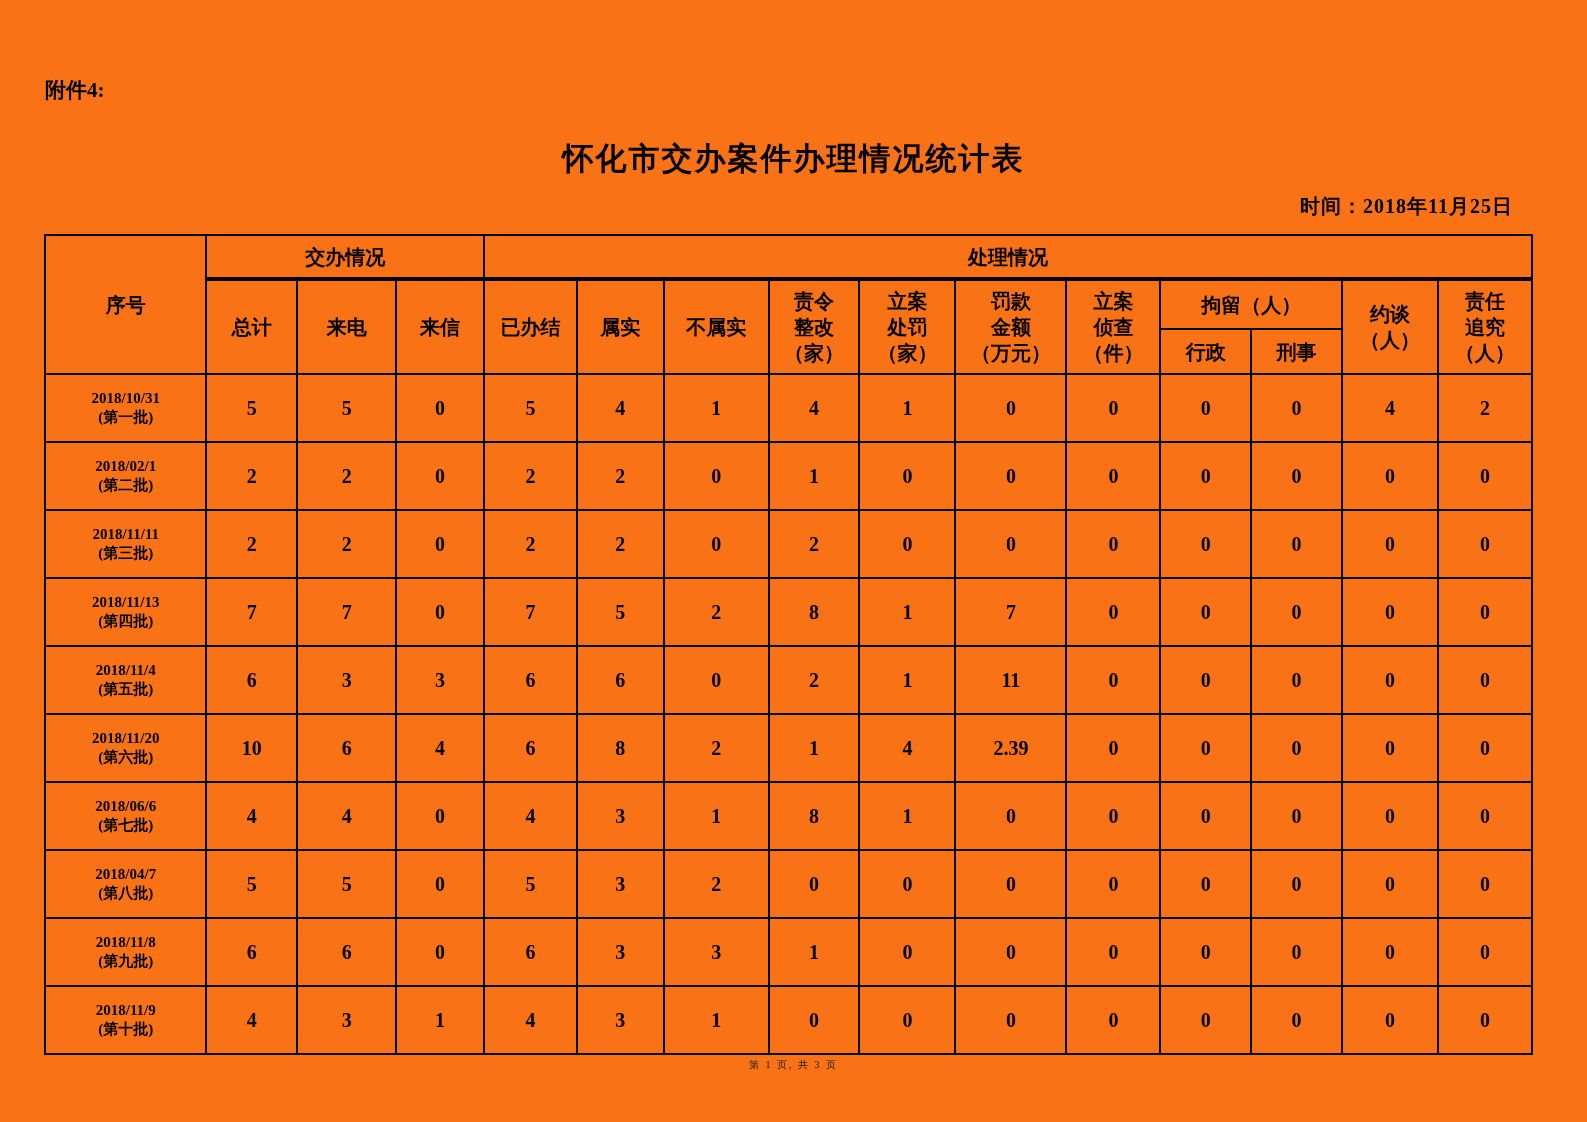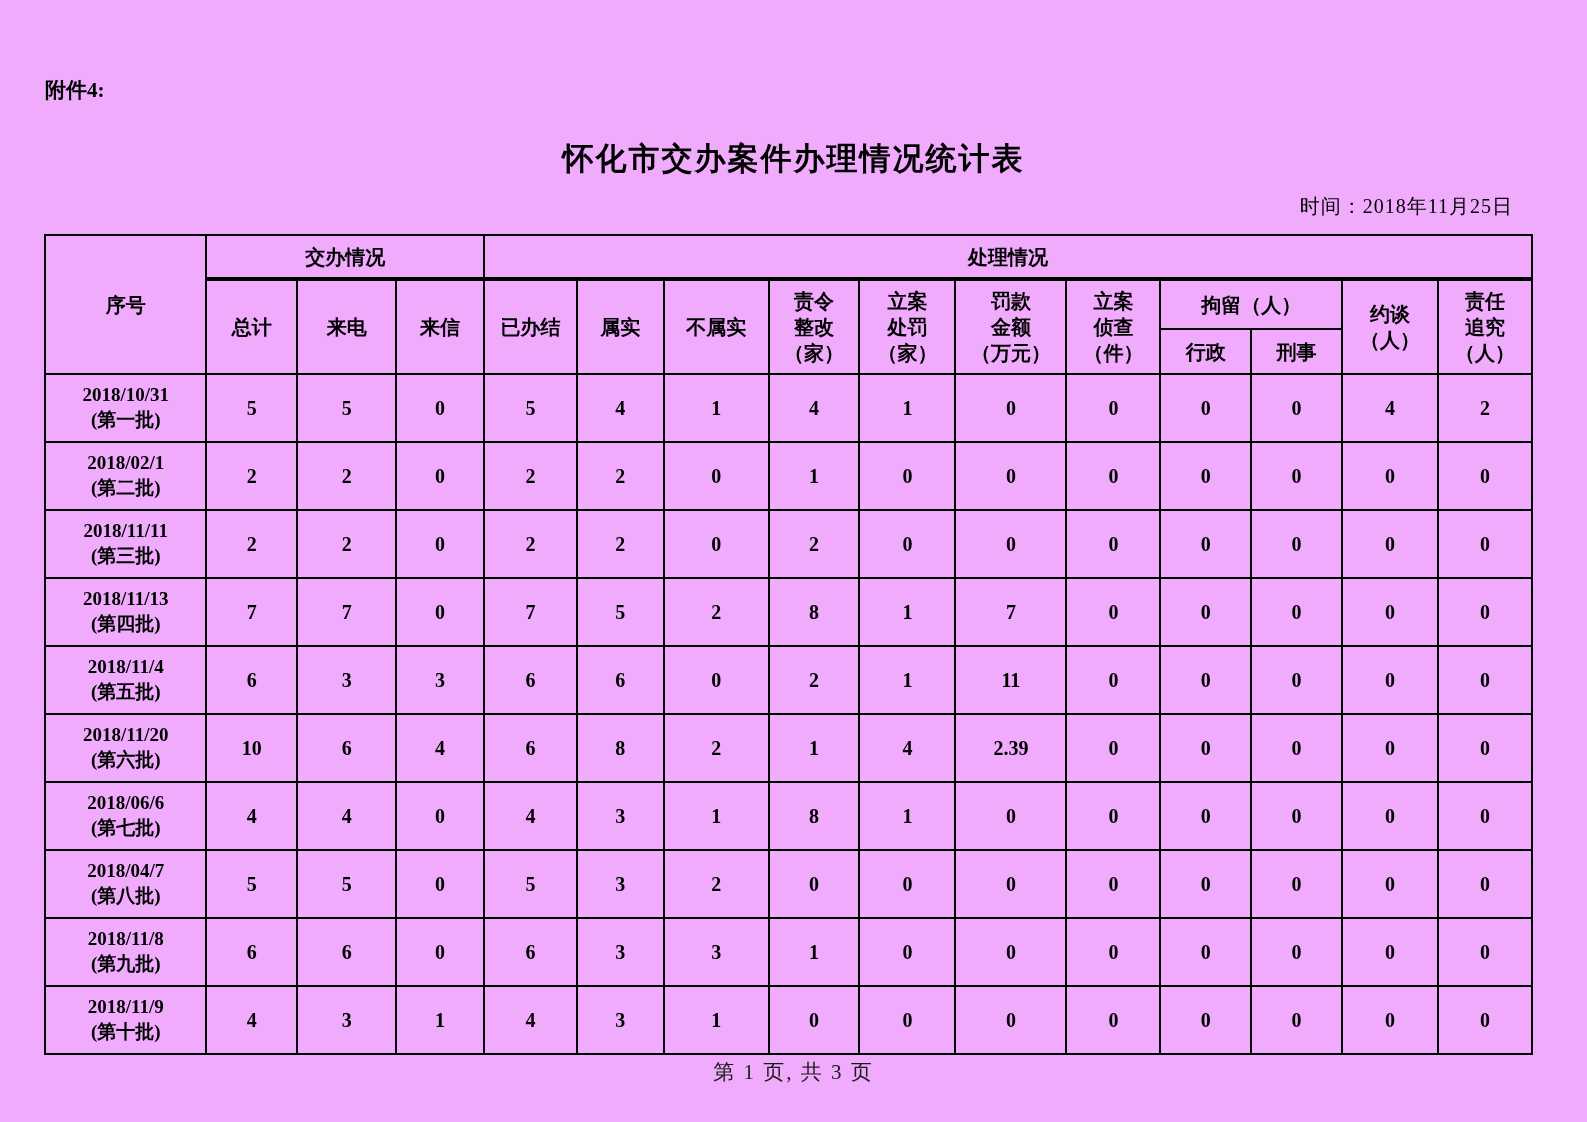--- a/index.html
+++ b/index.html
@@ -6,21 +6,21 @@
   html, body {
     margin: 0; padding: 0;
     background: #ffffff;
     font-family: "Liberation Serif", "DejaVu Serif", serif;
     color: #000;
   }
   .page {
     position: relative;
     width: 1587px;
     height: 1122px;
-    background: #f0abfc;
+    background: #f97316;
     overflow: hidden;
   }
   .attachment {
     position: absolute;
     left: 45px; top: 76px;
     font-size: 21px;
     font-weight: bold;
   }
   .title {
     position: absolute;
@@ -28,21 +28,21 @@
     margin: 16px;
     text-align: center;
     font-size: 31px;
     font-weight: bold;
     letter-spacing: 2px;
   }
   .date-line {
     position: absolute;
     top: 193px; right: 74px;
     font-size: 20px;
-    font-weight: normal;
+    font-weight: bold;
     letter-spacing: 1px;
   }
   table.stats {
     position: absolute;
     left: 44px; top: 234px;
     width: 1489px;
     border-collapse: collapse;
     table-layout: fixed;
   }
   table.stats th, table.stats td {
@@ -54,26 +54,26 @@
     line-height: 1.3;
     padding: 2px 1px;
     white-space: pre-line;
     overflow: hidden;
   }
   thead tr.h1 { height: 44px; }
   thead tr.h2 { height: 50px; }
   thead tr.h3 { height: 45px; }
   thead tr.h1 th.group { border-bottom-width: 4px; }
   tbody tr { height: 68px; }
-  tbody td.row-label { font-size: 19px; }
+  tbody td.row-label { font-size: 15px; }
   .page-footer {
     position: absolute;
     left: 0; right: 0; top: 1058px;
     text-align: center;
-    font-size: 21px;
+    font-size: 10px;
     font-weight: normal;
     letter-spacing: 2px;
     color: #1a1a1a;
   }
 </style>
 </head>
 <body>
 
 <div class="page">
 

